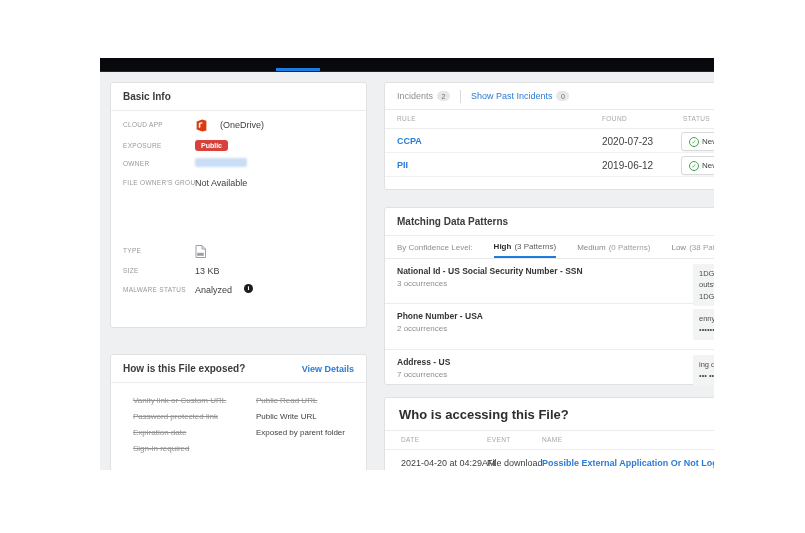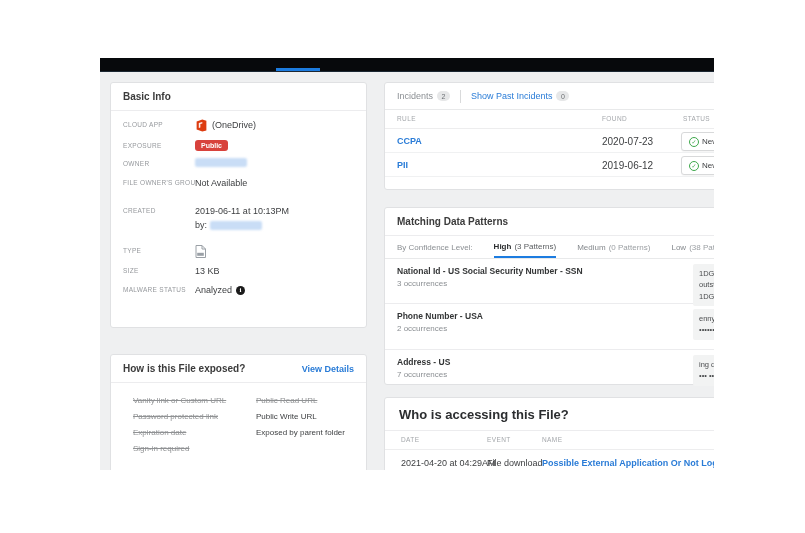--- a/index.html
+++ b/index.html
@@ -30,21 +30,21 @@
     font-size:10px;font-weight:bold;color:#3b3b3b;padding:8px 12px;
   }
   .divider{height:1px;background:#ececee;}
   
   .basic-info{left:10px;top:10px;width:257px;height:246px;}
   .field{position:absolute;left:12px;right:6px;display:flex;align-items:flex-start;}
   .flabel{
     flex:none;width:72px;font-size:6.5px;color:#96999d;text-transform:uppercase;
     letter-spacing:.3px;padding-top:2px;white-space:nowrap;overflow:hidden;
   }
-  .fvalue{font-size:9px;color:#3c3e40;line-height:1.35;display:flex;align-items:center;gap:4px;flex-wrap:wrap;}
+  .fvalue{font-size:9px;color:#3c3e40;line-height:1.35;display:flex;align-items:flex-start;gap:12px;flex-wrap:wrap;}
   .badge-public{
     background:#d8423c;color:#fff;font-size:7px;font-weight:bold;
     padding:2px 6px;border-radius:3px;line-height:1;
   }
   .redact{
     display:inline-block;width:52px;height:9px;background:#c9ddf6;border-radius:2px;
     filter:blur(1.3px);vertical-align:middle;
   }
   .info-dot{
     display:inline-flex;width:9px;height:9px;border-radius:50%;background:#1c1c1c;
@@ -159,30 +159,20 @@
       <span class="fvalue">
         <span class="redact"></span>
       </span>
     </div>
 
     <div class="field" style="top:94px">
       <span class="flabel">FILE OWNER'S GROUPS</span>
       <span class="fvalue">Not Available</span>
     </div>
 
-    <div class="field" style="top:122px">
-      <span class="flabel">CREATED</span>
-      <span class="fvalue" style="display:block">
-        <span>2019-06-11 at 10:13PM</span>
-        <span class="by-line">
-          <span>by:</span>
-          <span class="redact"></span>
-        </span>
-      </span>
-    </div>
 
 
     <div class="field" style="top:162px">
       <span class="flabel">TYPE</span>
       <span class="fvalue">
         <span style="display:inline-flex">
           <svg width="11" height="13" viewBox="0 0 11 13">
             <path d="M1 .5h6L10.5 4v8.5H1Z" fill="#fff" stroke="#9aa0a6" stroke-width="1"></path>
             <path d="M7 .5V4h3.5" fill="none" stroke="#9aa0a6" stroke-width="1"></path>
             <rect x="2.2" y="7.8" width="6.6" height="3" fill="#9aa0a6"></rect>

